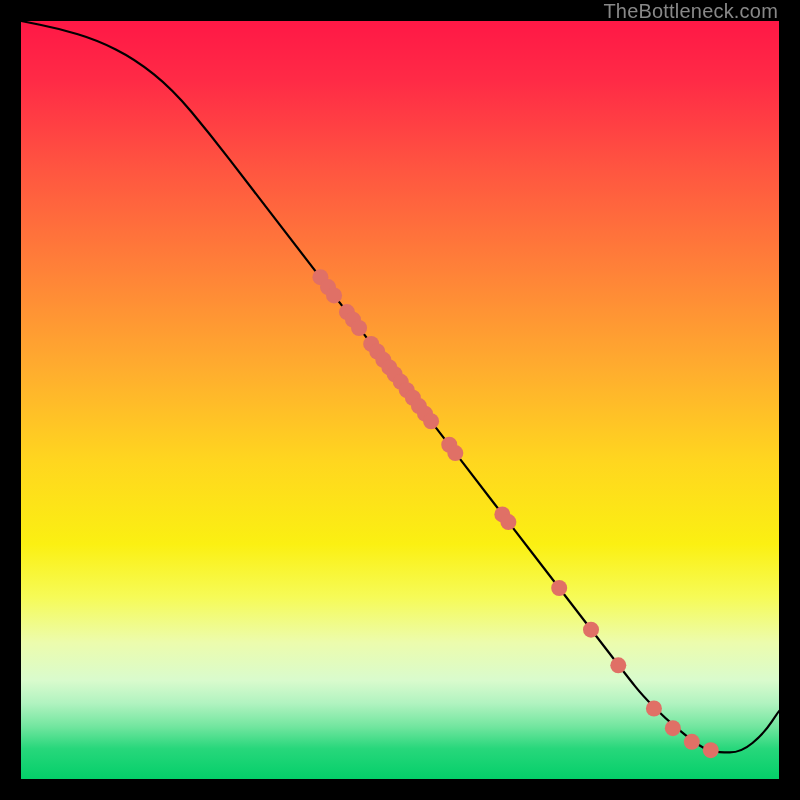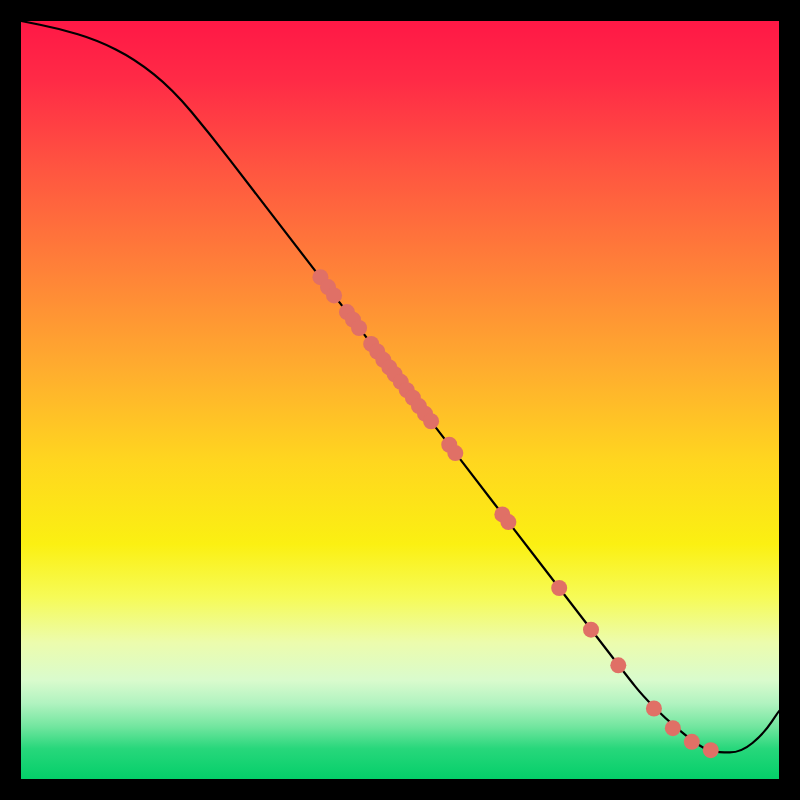--- a/index.html
+++ b/index.html
@@ -99,13 +99,14 @@
           <circle cx="538.18" cy="566.98" r="8" fill="#e07066" stroke="#c55b52" stroke-width="0"></circle>
           <circle cx="570.02" cy="608.67" r="8" fill="#e07066" stroke="#c55b52" stroke-width="0"></circle>
           <circle cx="597.30" cy="644.30" r="8" fill="#e07066" stroke="#c55b52" stroke-width="0"></circle>
           <circle cx="632.93" cy="687.51" r="8" fill="#e07066" stroke="#c55b52" stroke-width="0"></circle>
           <circle cx="651.88" cy="707.21" r="8" fill="#e07066" stroke="#c55b52" stroke-width="0"></circle>
           <circle cx="670.83" cy="720.86" r="8" fill="#e07066" stroke="#c55b52" stroke-width="0"></circle>
           <circle cx="689.78" cy="729.20" r="8" fill="#e07066" stroke="#c55b52" stroke-width="0"></circle>
         </g>
     </svg>
   </div>
+  <div class="watermark">TheBottleneck.com</div>
 </div>
 
 </body></html>

